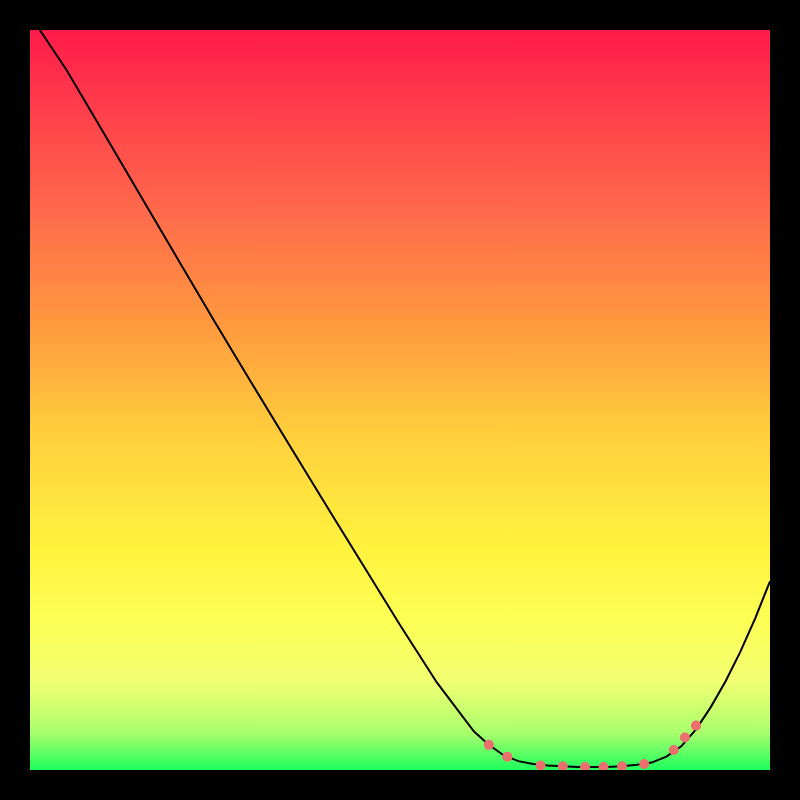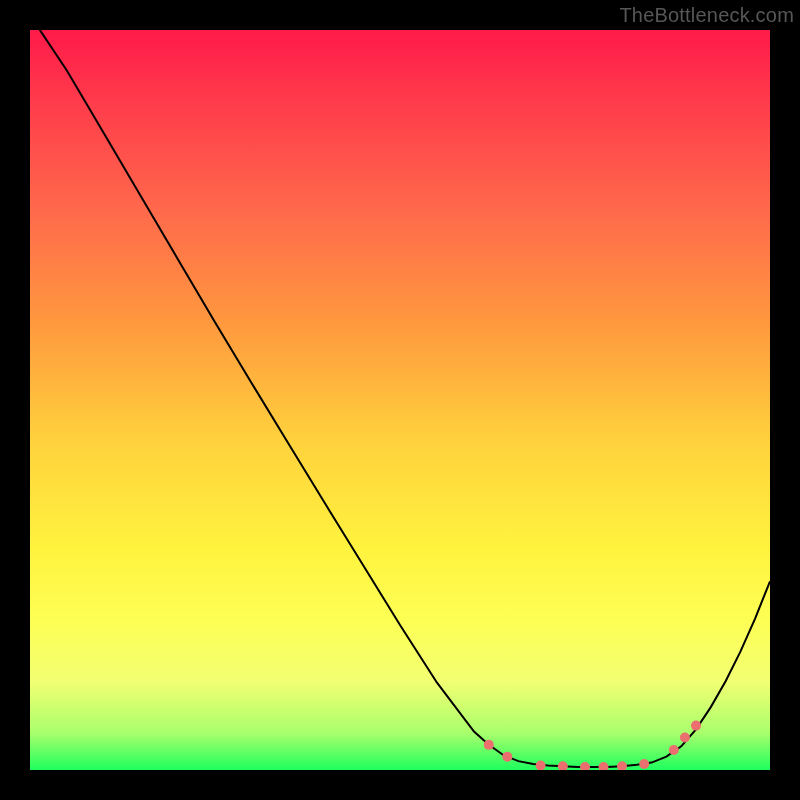--- a/index.html
+++ b/index.html
@@ -60,21 +60,20 @@
     font-weight: 500;
     letter-spacing: 0.2px;
     user-select: none;
   }
 </style>
 </head>
 <body>
 
 <div class="chart-container">
 
-  <div class="watermark">TheBottleneck.com</div>
 
   <div class="plot-area">
     <div class="gradient-bg"></div>
     <svg class="curve-svg" id="curve-svg" viewBox="0 0 740 740" preserveAspectRatio="none">
       <path id="curve-path" fill="none" stroke="#000" stroke-width="2" d="M0.00 -14.80 L37.00 40.70 L74.00 103.60 L111.00 166.50 L148.00 229.40 L185.00 292.30 L222.00 353.72 L259.00 414.40 L296.00 475.08 L333.00 535.02 L370.00 594.96 L407.00 652.68 L444.00 701.52 L458.80 714.84 L473.60 725.20 L488.40 731.12 L503.20 734.08 L518.00 735.56 L532.80 736.30 L547.60 737.04 L562.40 737.04 L577.20 737.04 L592.00 736.30 L606.80 734.82 L621.60 732.60 L636.40 726.68 L651.20 716.32 L666.00 699.30 L680.80 677.10 L695.60 651.20 L710.40 621.60 L725.20 588.30 L740.00 551.30"></path>
       <g id="marker-group">
           <circle cx="458.80" cy="714.84" r="5" fill="#eb6f6f"></circle>
           <circle cx="477.30" cy="726.68" r="5" fill="#eb6f6f"></circle>
           <circle cx="510.60" cy="735.56" r="5" fill="#eb6f6f"></circle>
           <circle cx="532.80" cy="736.30" r="5" fill="#eb6f6f"></circle>

